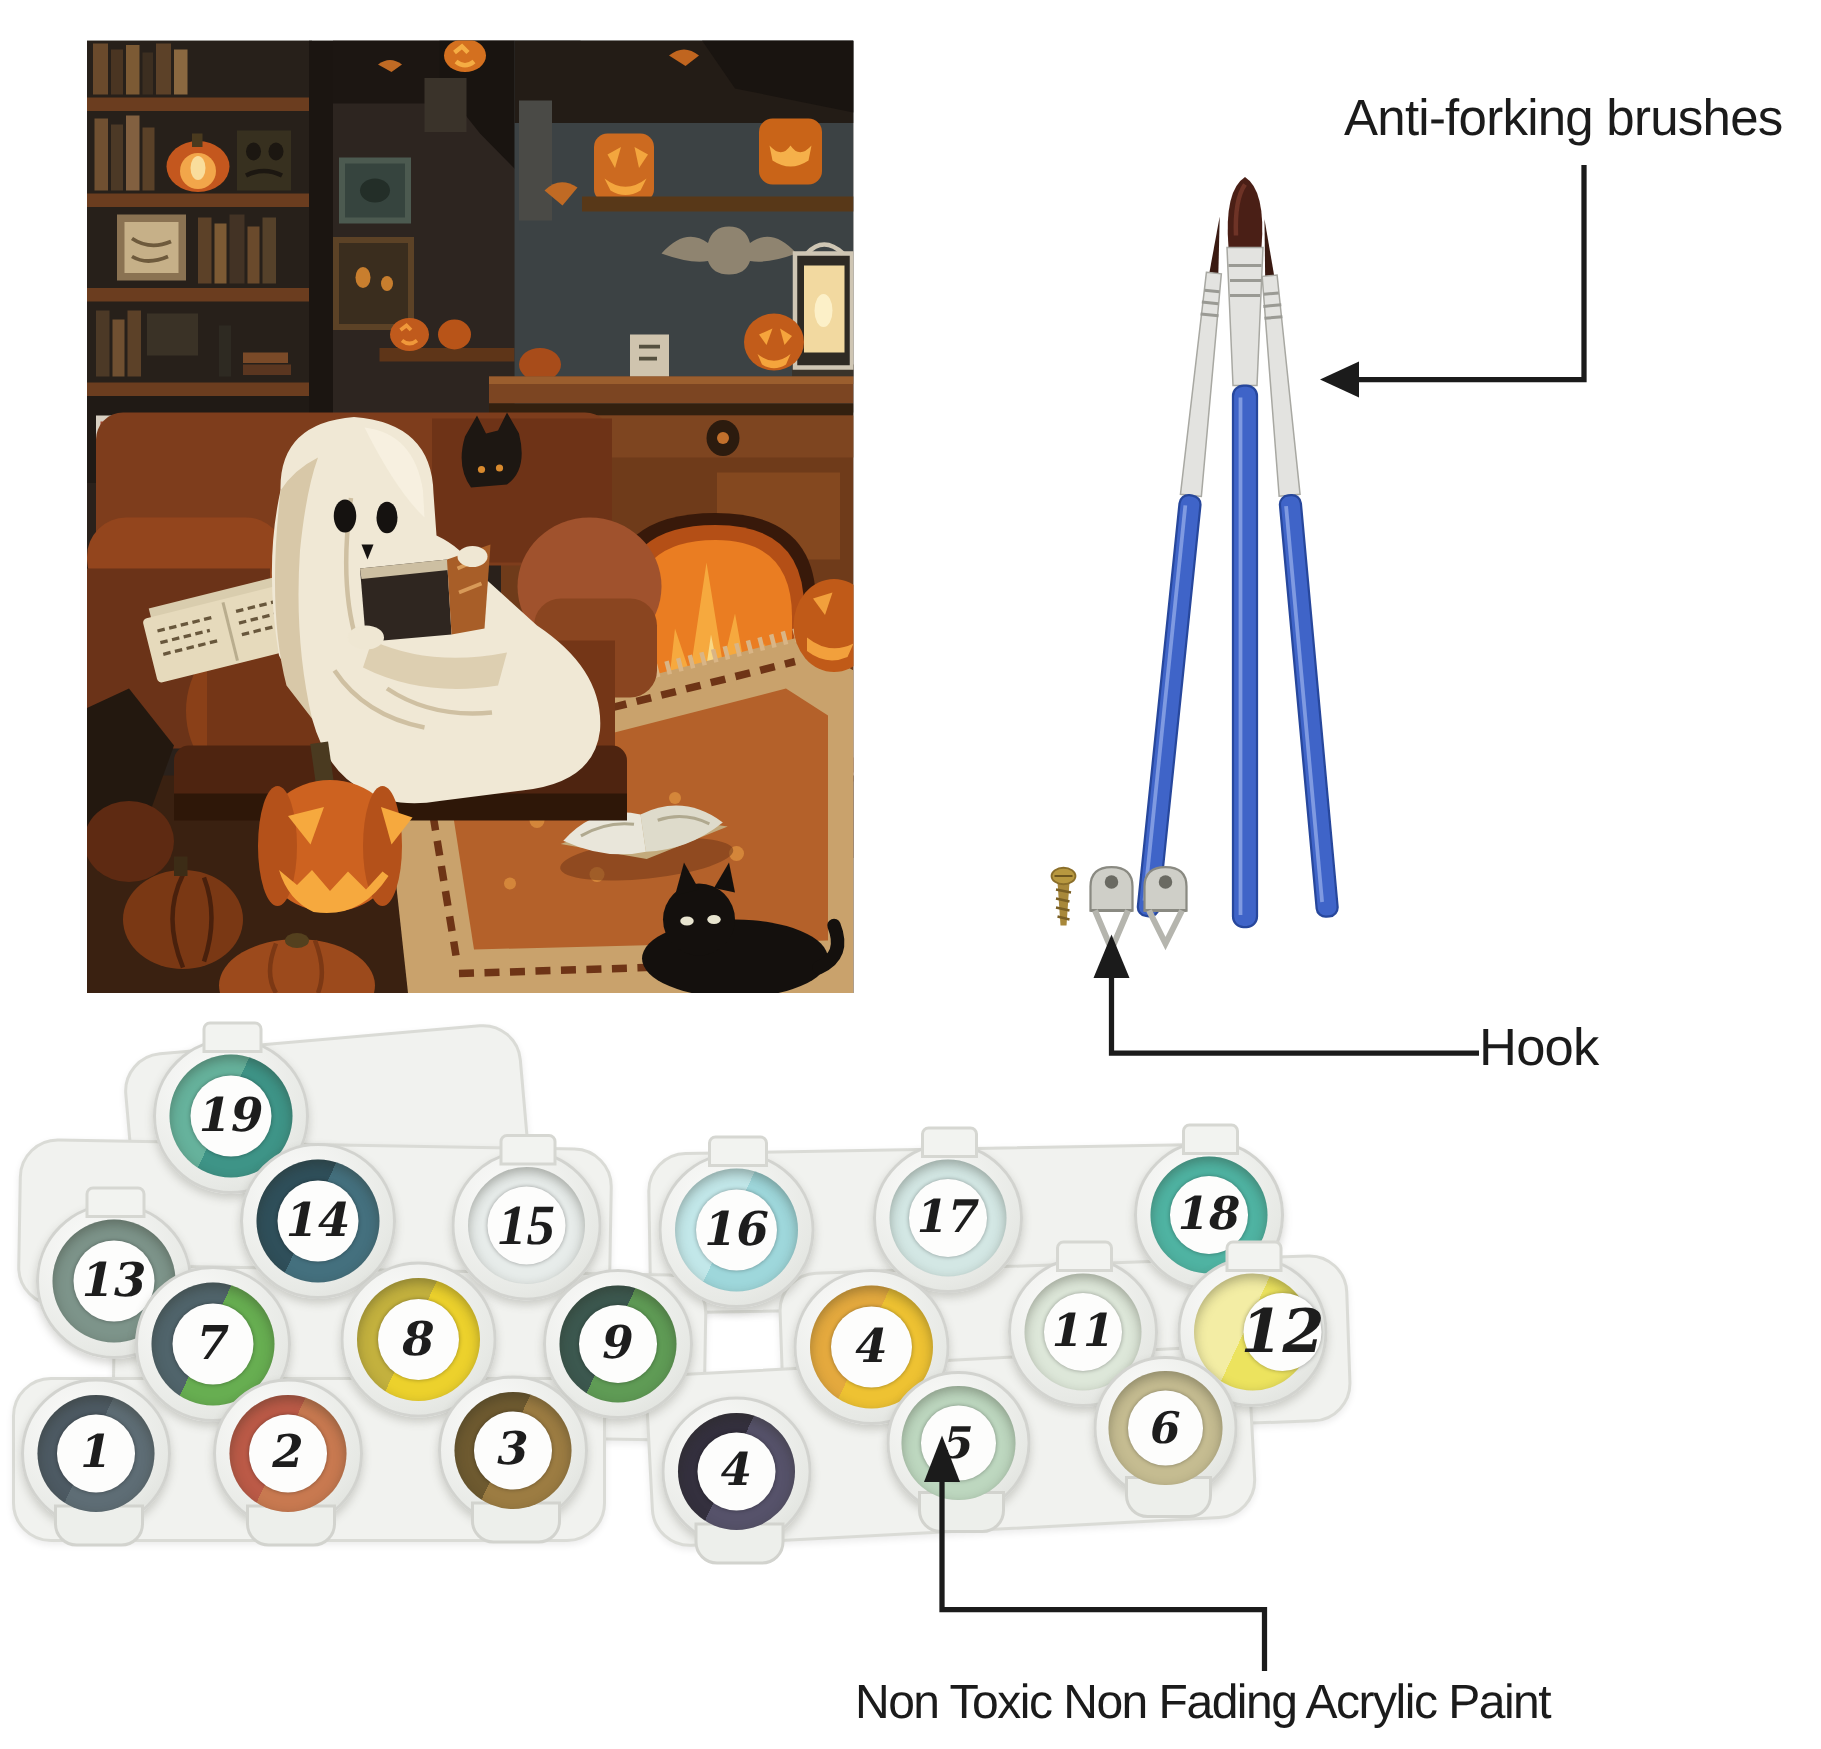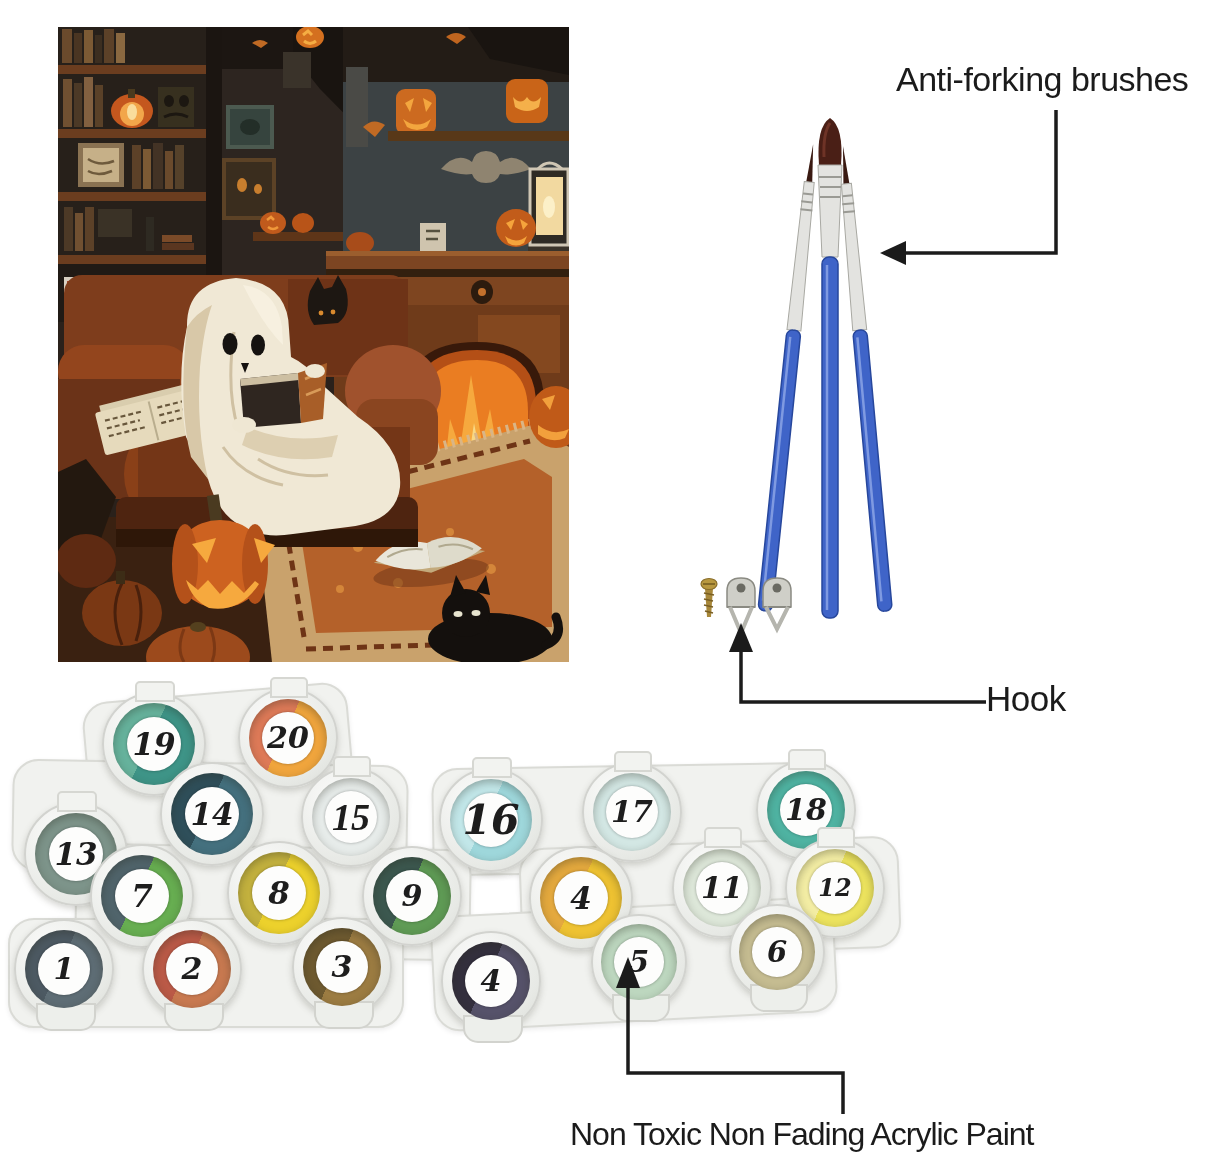--- a/index.html
+++ b/index.html
@@ -309,43 +309,38 @@
   <div class="tray" style="left:520px;top:842px;width:376px;height:108px;transform:rotate(-2deg);"></div>
   <div class="tray" style="left:8px;top:918px;width:392px;height:106px;"></div>
   <div class="tray" style="left:432px;top:906px;width:400px;height:112px;transform:rotate(-3deg);"></div>
 
   <div class="pots">
       <div class="pot" style="left: 102px; top: 692px; height: 100px; width: 100px;">
         <div class="pot-tab"></div>
         <div class="pot-paint" style="background: linear-gradient(115deg, rgb(102, 178, 156) 45%, rgb(62, 148, 135) 45%);"></div>
         <div class="pot-num" style="font-size: 31px;">19</div>
       </div>
-      <div class="pot" style="left: 238px; top: 688px; height: 96px; width: 96px;">
-        <div class="pot-tab"></div>
-        <div class="pot-paint" style="background: linear-gradient(115deg, rgb(222, 122, 88) 45%, rgb(240, 165, 61) 45%);"></div>
-        <div class="pot-num" style="font-size: 30px;">20</div>
-      </div>
       <div class="pot" style="left: 24px; top: 802px; height: 100px; width: 100px;">
         <div class="pot-tab"></div>
         <div class="pot-paint" style="background: rgb(125, 148, 138);"></div>
         <div class="pot-num" style="font-size: 31px;">13</div>
       </div>
       <div class="pot" style="left: 160px; top: 762px; height: 100px; width: 100px;">
         <div class="pot-paint" style="background: linear-gradient(115deg, rgb(47, 79, 90) 45%, rgb(68, 112, 126) 45%);"></div>
         <div class="pot-num" style="font-size: 31px;">14</div>
       </div>
       <div class="pot" style="left: 301px; top: 767px; height: 96px; width: 96px;">
         <div class="pot-tab"></div>
         <div class="pot-paint" style="background: rgb(231, 236, 234);"></div>
         <div class="pot-num" style="font-size: 38px; font-family: Liberation Serif, serif;">15</div>
       </div>
       <div class="pot" style="left: 439px; top: 768px; height: 100px; width: 100px;">
         <div class="pot-tab"></div>
         <div class="pot-paint" style="background: linear-gradient(115deg, rgb(194, 231, 233) 45%, rgb(158, 215, 219) 45%);"></div>
-        <div class="pot-num" style="font-size: 41px;">16</div>
+        <div class="pot-num" style="font-size: 31px;">16</div>
       </div>
       <div class="pot" style="left: 582px; top: 762px; height: 96px; width: 96px;">
         <div class="pot-tab"></div>
         <div class="pot-paint" style="background: rgb(211, 231, 228);"></div>
         <div class="pot-num" style="font-size: 30px;">17</div>
       </div>
       <div class="pot" style="left: 756px; top: 760px; height: 96px; width: 96px;">
         <div class="pot-tab"></div>
         <div class="pot-paint" style="background: rgb(79, 179, 162);"></div>
         <div class="pot-num" style="font-size: 30px;">18</div>
@@ -367,21 +362,21 @@
         <div class="pot-num" style="font-size: 31px;">4</div>
       </div>
       <div class="pot" style="left: 672px; top: 838px; height: 96px; width: 96px;">
         <div class="pot-tab"></div>
         <div class="pot-paint" style="background: rgb(221, 231, 217);"></div>
         <div class="pot-num" style="font-size: 30px;">11</div>
       </div>
       <div class="pot" style="left: 785px; top: 838px; height: 96px; width: 96px;">
         <div class="pot-tab"></div>
         <div class="pot-paint" style="background: linear-gradient(115deg, rgb(243, 237, 164) 45%, rgb(236, 227, 94) 45%);"></div>
-        <div class="pot-num" style="font-size: 24px;">12</div>
+        <div class="pot-num" style="font-size: 40px; margin-left: 20px;">12</div>
       </div>
       <div class="pot" style="left: 14px; top: 919px; height: 96px; width: 96px;">
         <div class="pot-base"></div>
         <div class="pot-paint" style="background: linear-gradient(115deg, rgb(77, 90, 99) 45%, rgb(94, 109, 117) 45%);"></div>
         <div class="pot-num" style="font-size: 30px;">1</div>
       </div>
       <div class="pot" style="left: 142px; top: 919px; height: 96px; width: 96px;">
         <div class="pot-base"></div>
         <div class="pot-paint" style="background: linear-gradient(115deg, rgb(187, 90, 71) 45%, rgb(200, 121, 80) 45%);"></div>
         <div class="pot-num" style="font-size: 30px;">2</div>

